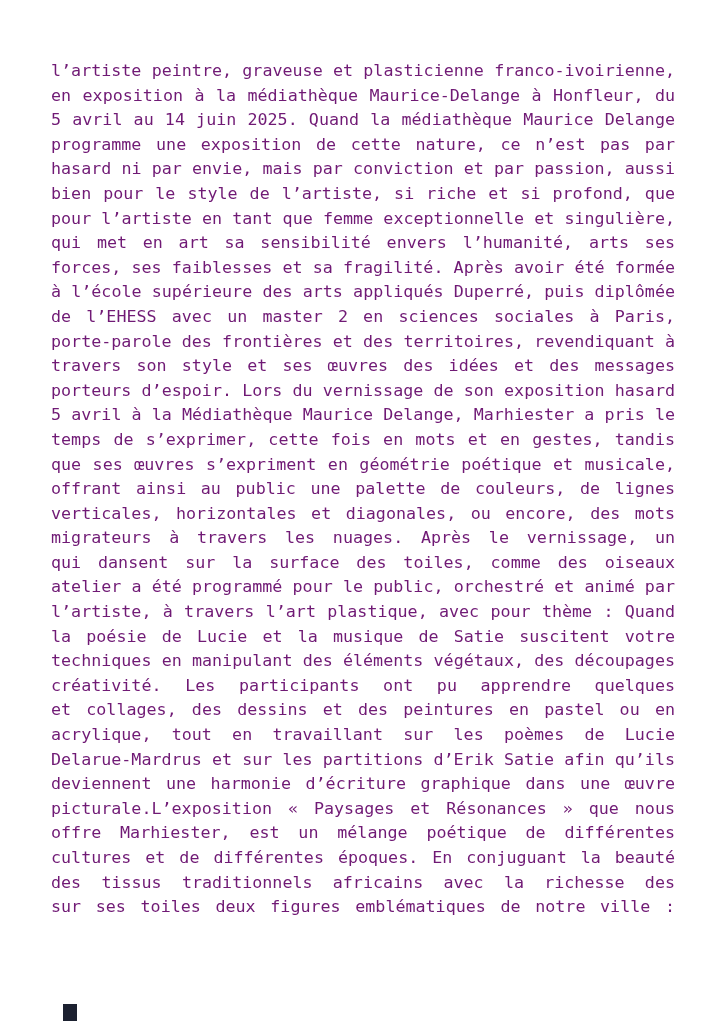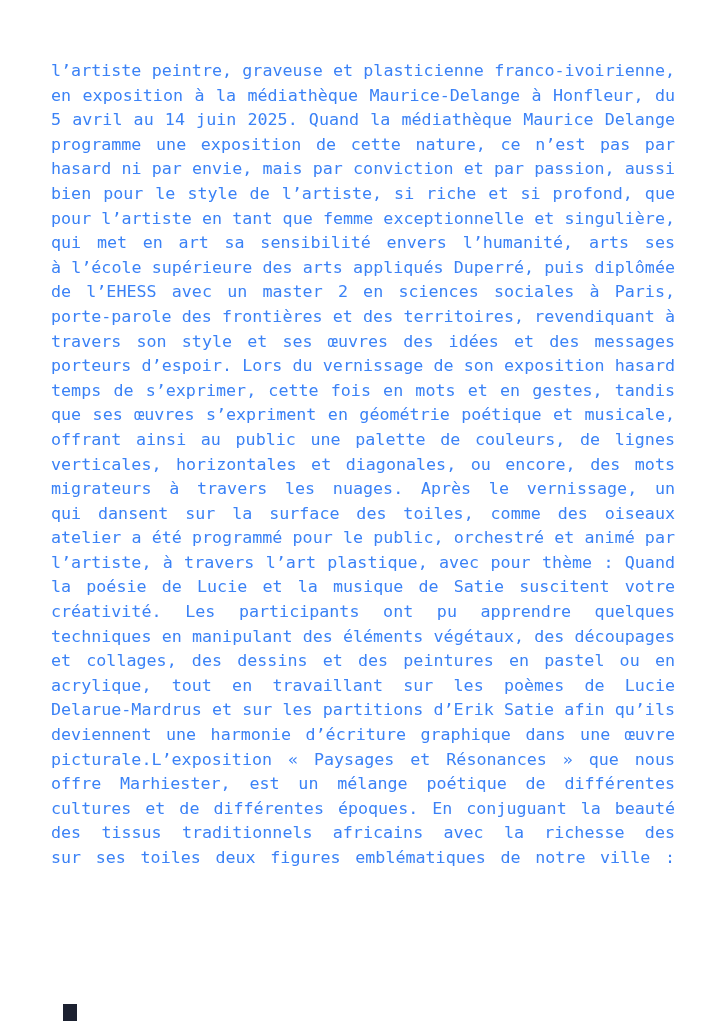--- a/index.html
+++ b/index.html
@@ -36,45 +36,47 @@
     left: 63px;
     top: 1004px;
     width: 14px;
     height: 17px;
   }
 </style>
 </head>
 <body>
 
 <div class="page" style="background: rgb(255, 255, 255);">
-  <div class="text-block" style="color: #3b82f6;">
+  <div class="text-block" style="color: #701a75;">
       <div class="line">l’artiste peintre, graveuse et plasticienne franco-ivoirienne,</div>
       <div class="line">en exposition à la médiathèque Maurice-Delange à Honfleur, du</div>
       <div class="line">5 avril au 14 juin 2025. Quand la médiathèque Maurice Delange</div>
       <div class="line">programme une exposition de cette nature, ce n’est pas par</div>
       <div class="line">hasard ni par envie, mais par conviction et par passion, aussi</div>
       <div class="line">bien pour le style de l’artiste, si riche et si profond, que</div>
       <div class="line">pour l’artiste en tant que femme exceptionnelle et singulière,</div>
       <div class="line">qui met en art sa sensibilité envers l’humanité, arts ses</div>
+      <div class="line">forces, ses faiblesses et sa fragilité. Après avoir été formée</div>
       <div class="line">à l’école supérieure des arts appliqués Duperré, puis diplômée</div>
       <div class="line">de l’EHESS avec un master 2 en sciences sociales à Paris,</div>
       <div class="line">porte-parole des frontières et des territoires, revendiquant à</div>
       <div class="line">travers son style et ses œuvres des idées et des messages</div>
       <div class="line">porteurs d’espoir. Lors du vernissage de son exposition hasard</div>
+      <div class="line">5 avril à la Médiathèque Maurice Delange, Marhiester a pris le</div>
       <div class="line">temps de s’exprimer, cette fois en mots et en gestes, tandis</div>
       <div class="line">que ses œuvres s’expriment en géométrie poétique et musicale,</div>
       <div class="line">offrant ainsi au public une palette de couleurs, de lignes</div>
       <div class="line">verticales, horizontales et diagonales, ou encore, des mots</div>
       <div class="line">migrateurs à travers les nuages. Après le vernissage, un</div>
       <div class="line">qui dansent sur la surface des toiles, comme des oiseaux</div>
       <div class="line">atelier a été programmé pour le public, orchestré et animé par</div>
       <div class="line">l’artiste, à travers l’art plastique, avec pour thème : Quand</div>
       <div class="line">la poésie de Lucie et la musique de Satie suscitent votre</div>
+      <div class="line">techniques en manipulant des éléments végétaux, des découpages</div>
       <div class="line">créativité. Les participants ont pu apprendre quelques</div>
-      <div class="line">techniques en manipulant des éléments végétaux, des découpages</div>
       <div class="line">et collages, des dessins et des peintures en pastel ou en</div>
       <div class="line">acrylique, tout en travaillant sur les poèmes de Lucie</div>
       <div class="line">Delarue-Mardrus et sur les partitions d’Erik Satie afin qu’ils</div>
       <div class="line">deviennent une harmonie d’écriture graphique dans une œuvre</div>
       <div class="line">picturale.L’exposition « Paysages et Résonances » que nous</div>
       <div class="line">offre Marhiester, est un mélange poétique de différentes</div>
       <div class="line">cultures et de différentes époques. En conjuguant la beauté</div>
       <div class="line">des tissus traditionnels africains avec la richesse des</div>
       <div class="line">sur ses toiles deux figures emblématiques de notre ville :</div>
     </div>

